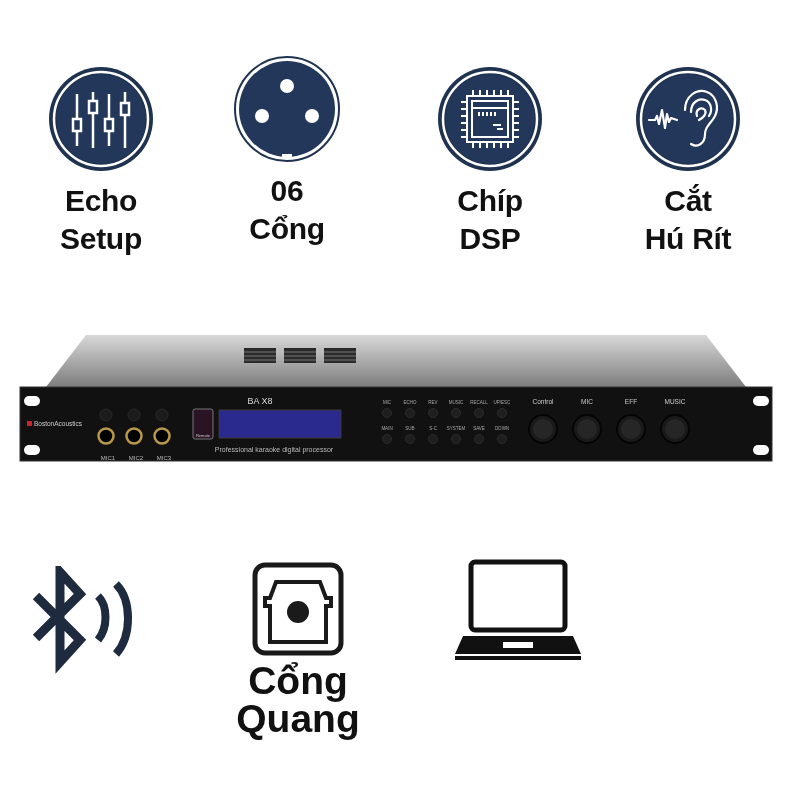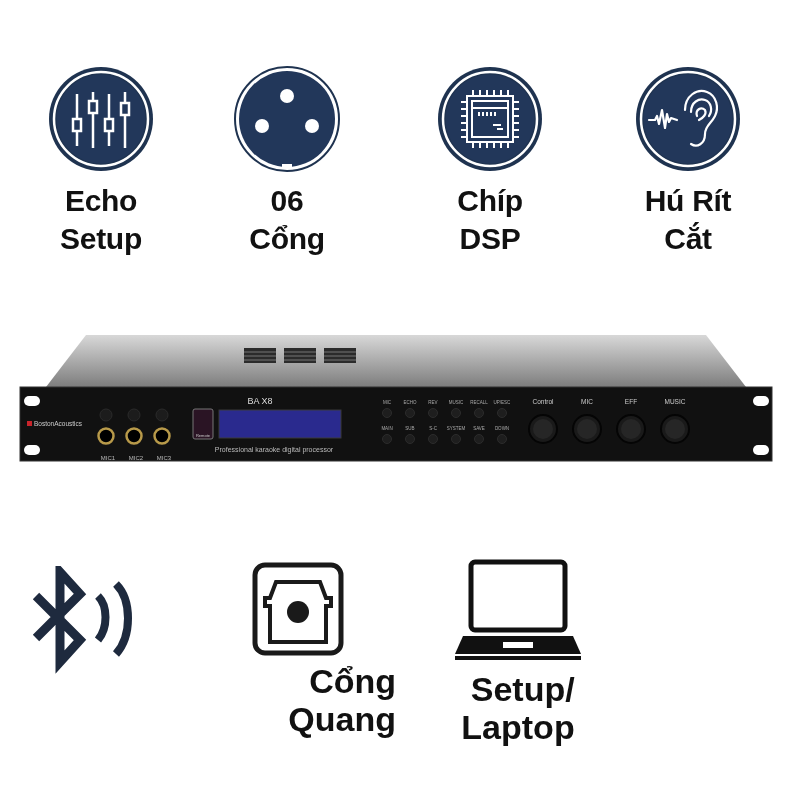--- a/index.html
+++ b/index.html
@@ -6,21 +6,21 @@
   html, body { width: 800px; height: 800px; background: #ffffff; overflow: hidden; }
   body { position: relative; font-family: "Liberation Sans", sans-serif; color: #111; }
 
   .feature { position: absolute; display: flex; flex-direction: column; align-items: center; }
   .feature .badge { width: 106px; height: 106px; }
   .feature .label { margin-top: 10px; font-weight: bold; font-size: 30px; line-height: 38px; text-align: center; color: #111; letter-spacing: -0.3px; }
 
   .device { position: absolute; left: 16px; top: 335px; width: 760px; height: 130px; }
 
   .bottom-feature { position: absolute; display: flex; flex-direction: column; align-items: center; }
-  .bottom-feature .label { font-weight: bold; font-size: 34px; line-height: 38px; text-align: right; color: #111; }
+  .bottom-feature .label { font-weight: bold; font-size: 39px; line-height: 38px; text-align: center; color: #111; }
 </style>
 </head>
 <body>
 
 <div class="feature" style="left:48px; top:66px; width:106px;">
   <svg class="badge" viewBox="0 0 106 106">
     <circle cx="53" cy="53" r="52" fill="#1f3350"></circle>
     <circle cx="53" cy="53" r="47" fill="none" stroke="#fff" stroke-width="2.5"></circle>
     <circle cx="53" cy="53" r="44.5" fill="#22375a"></circle>
     <g stroke="#fff" stroke-width="2.5" fill="none">
@@ -33,21 +33,21 @@
       <line x1="77" y1="26" x2="77" y2="82"></line>
         <rect x="73" y="37" width="8" height="12" fill="#22375a"></rect>
     </g>
   </svg>
   <div class="label">
     <div>Echo</div>
     <div>Setup</div>
   </div>
 </div>
 
-<div class="feature" style="left:234px; top:66px; width:106px;">
+<div class="feature" style="left:234px; top:56px; width:106px;">
   <svg class="badge" viewBox="0 0 106 106">
     <circle cx="53" cy="53" r="52" fill="#fff" stroke="#1f3350" stroke-width="2"></circle>
     <circle cx="53" cy="53" r="48" fill="#22375a"></circle>
     <circle cx="53" cy="30" r="7" fill="#fff"></circle>
     <circle cx="28" cy="60" r="7" fill="#fff"></circle>
     <circle cx="78" cy="60" r="7" fill="#fff"></circle>
     <rect x="48" y="98" width="10" height="5" fill="#fff"></rect>
   </svg>
   <div class="label">
     <div>06</div>
@@ -113,22 +113,22 @@
     <circle cx="53" cy="53" r="47" fill="none" stroke="#fff" stroke-width="2.5"></circle>
     <circle cx="53" cy="53" r="44.5" fill="#22375a"></circle>
     <g stroke="#fff" stroke-width="2.2" fill="none" stroke-linejoin="round" stroke-linecap="round">
       <polyline points="14,54 20,54 22,50 24,58 27,44 30,62 32,48 34,56 36,52 42,54"></polyline>
       <path d="M50,44 C50,30 62,22 72,26 C82,30 84,42 80,50 C76,58 70,60 70,68 C70,78 62,82 56,78"></path>
       <path d="M56,46 C56,36 64,32 70,34 C76,36 78,44 74,50"></path>
       <path d="M62,50 C60,44 66,40 70,44 C72,48 68,52 64,54"></path>
     </g>
   </svg>
   <div class="label">
+    <div>Cắt</div>
     <div>Hú Rít</div>
-    <div>Cắt</div>
   </div>
 </div>
 
 <div class="device">
   <svg width="760" height="130" viewBox="0 0 760 130">
     <defs>
       <linearGradient id="top" x1="0" y1="0" x2="0" y2="1">
         <stop offset="0" stop-color="#d8d8d8"></stop>
         <stop offset="1" stop-color="#7d7d7d"></stop>
       </linearGradient>
@@ -257,17 +257,13 @@
   <div class="label" style="margin-top:4px;">Cổng Quang</div>
 </div>
 
 <div class="bottom-feature" style="left:450px; top:558px; width:136px;">
   <svg width="130" height="104" viewBox="0 0 130 104">
     <rect x="18" y="4" width="94" height="68" rx="4" fill="none" stroke="#111" stroke-width="5"></rect>
     <polygon points="10,78 120,78 128,96 2,96" fill="#111"></polygon>
     <rect x="50" y="84" width="30" height="6" fill="#fff"></rect>
     <rect x="2" y="98" width="126" height="4" fill="#111"></rect>
   </svg>
-  <div class="label" style="margin-top:8px;">
-    <div>Setup/</div>
-    <div>Laptop</div>
-  </div>
 </div>
 
 </body></html>

